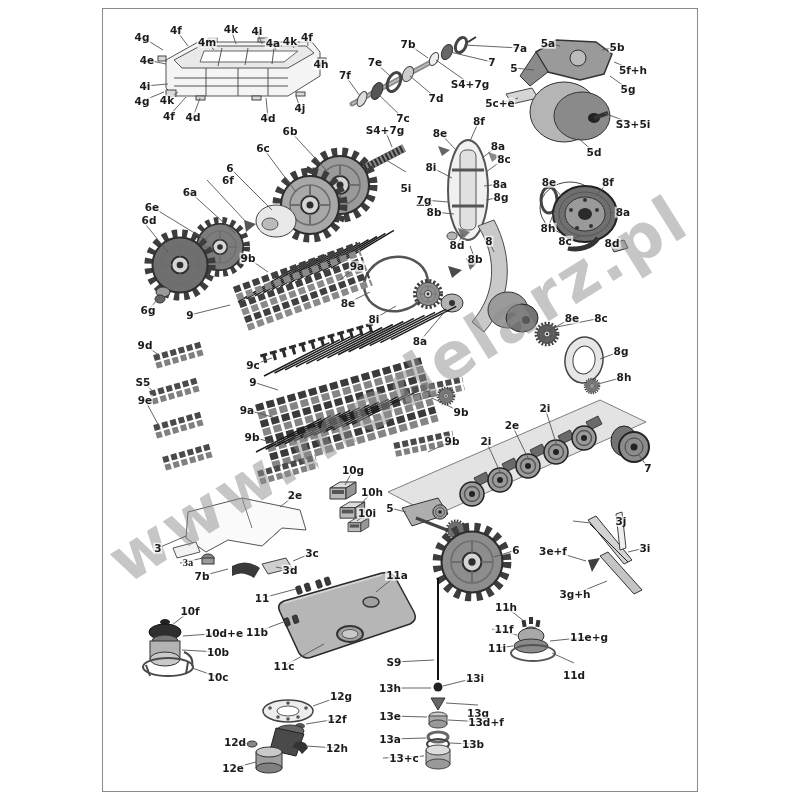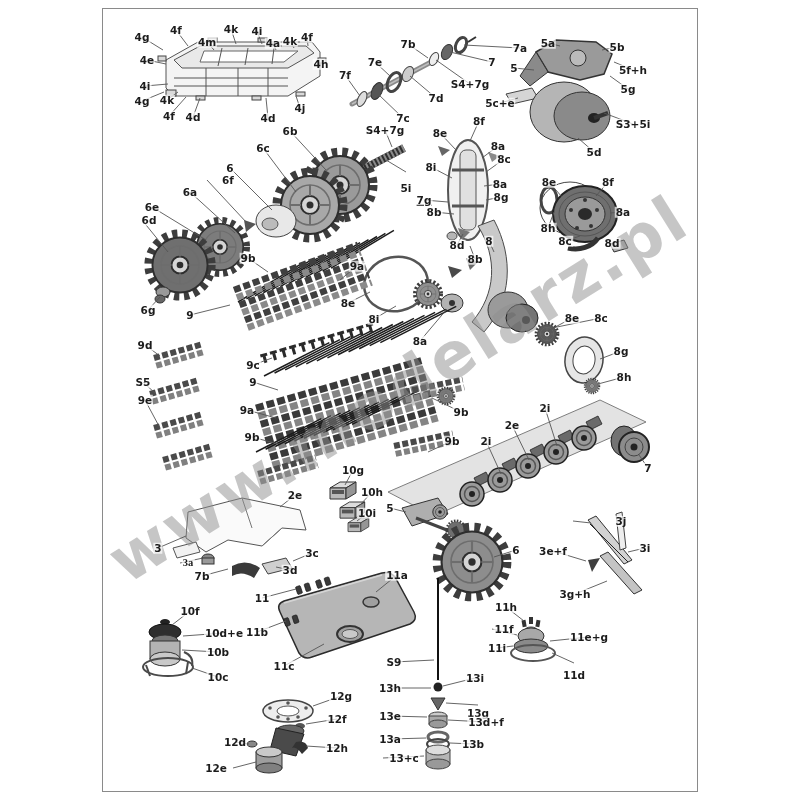--- a/index.html
+++ b/index.html
@@ -647,17 +647,17 @@
       <span class="plabel" style="left: 478px; top: 705px; margin-top: 8px;">13g</span>
       <span class="plabel" style="left: 390px; top: 716px;">13e</span>
       <span class="plabel" style="left: 486px; top: 722px;">13d+f</span>
       <span class="plabel" style="left: 390px; top: 739px;">13a</span>
       <span class="plabel" style="left: 473px; top: 744px;">13b</span>
       <span class="plabel" style="left: 404px; top: 758px;">13+c</span>
       <span class="plabel" style="left: 341px; top: 696px;">12g</span>
       <span class="plabel" style="left: 337px; top: 719px;">12f</span>
       <span class="plabel" style="left: 235px; top: 742px;">12d</span>
       <span class="plabel" style="left: 337px; top: 748px;">12h</span>
-      <span class="plabel" style="left: 216px; top: 768px;">12e</span>
+      <span class="plabel" style="left: 233px; top: 768px;">12e</span>
     </div>
 
 
 </div>
 
 </body></html>

